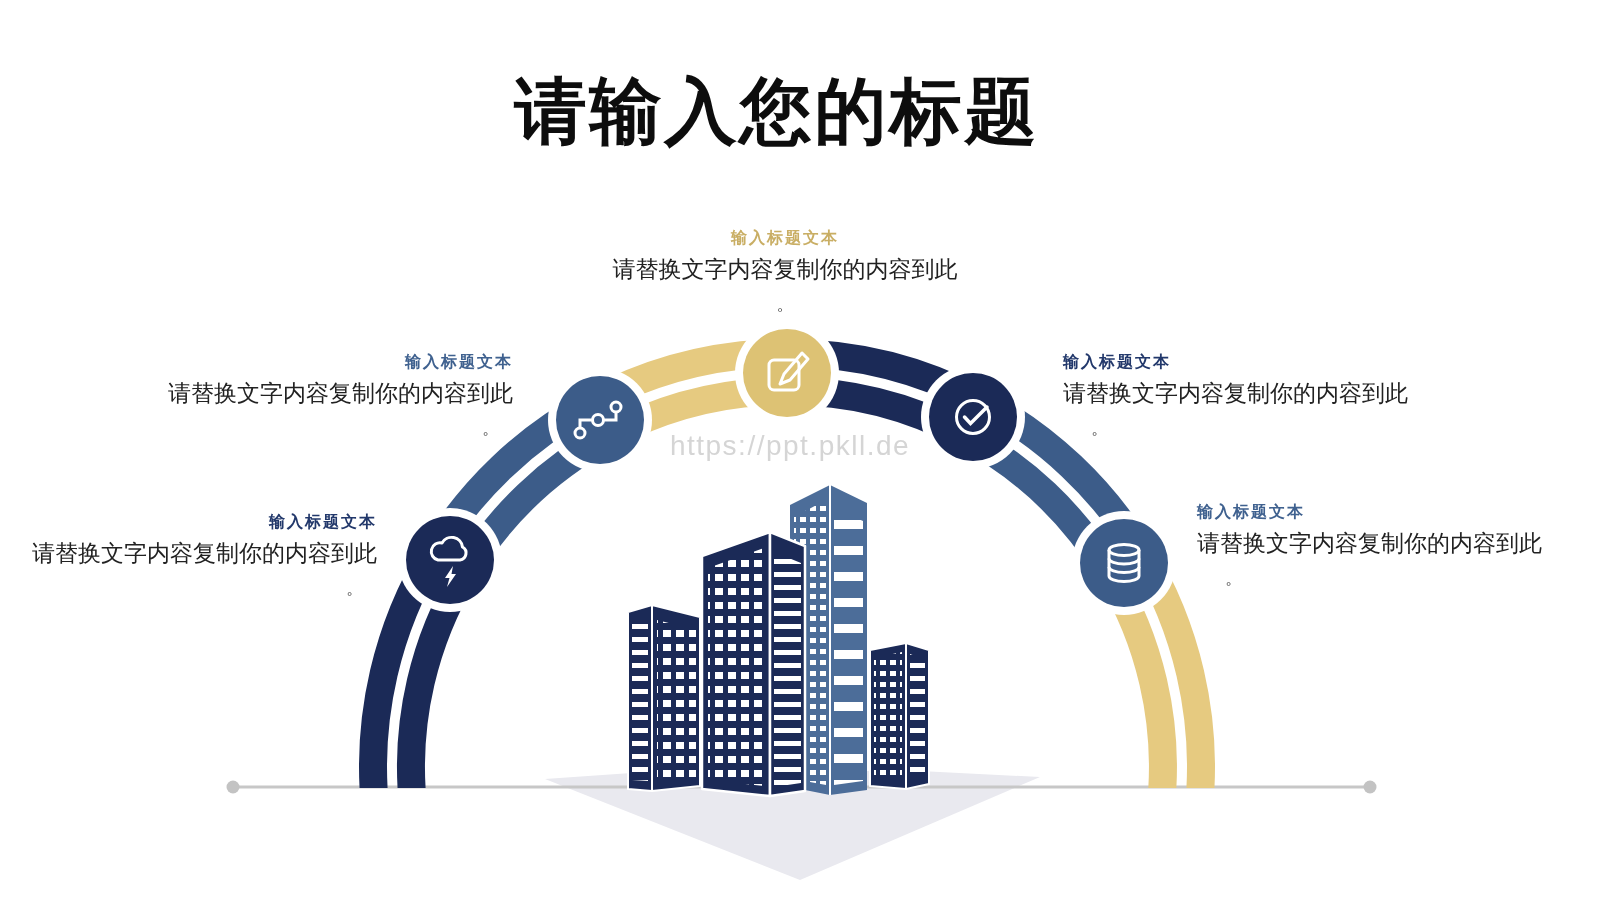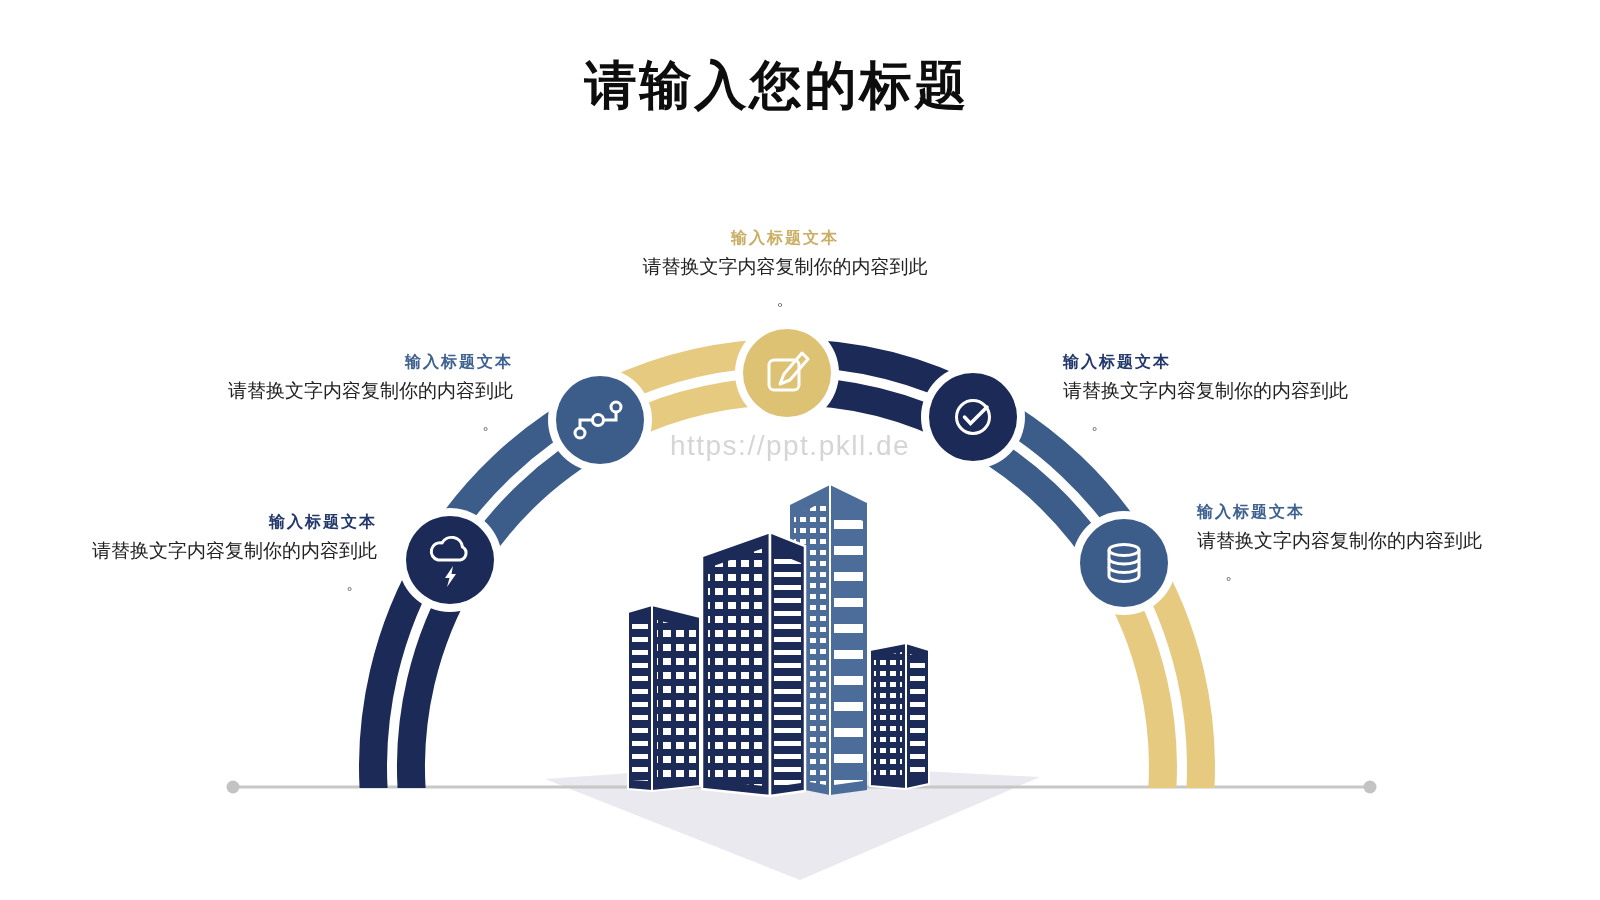--- a/index.html
+++ b/index.html
@@ -1,25 +1,25 @@
 <!DOCTYPE html>
 <html><head>
 <meta charset="utf-8">
 <style>
   html,body{margin:0;padding:0;background:#fff;}
   .stage{position:relative;width:1600px;height:900px;overflow:hidden;background:#fff;
          font-family:"Liberation Sans","DejaVu Sans",sans-serif;}
   .stage svg.diagram{position:absolute;left:0;top:0;}
 
   .main-title{position:absolute;left:0;right:46px;top:16px;text-align:center;
-              font-size:52px;font-weight:900;letter-spacing:3px;color:#0d0d0d;}
+              font-size:72px;font-weight:900;letter-spacing:3px;color:#0d0d0d;}
 
   .label{position:absolute;}
   .label .lt{font-size:16px;font-weight:bold;letter-spacing:2px;margin-bottom:7px;}
-  .label .lb{font-size:19px;color:#222;line-height:1.2;}
+  .label .lb{font-size:23px;color:#222;line-height:1.2;}
   .label .lp{font-size:17px;color:#222;margin-top:9px;}
 
   .label.center{text-align:center;}
   .label.rightalign{text-align:right;}
   .label.rightalign .lp{padding-right:14px;}
   .label.leftalign{text-align:left;}
   .label.leftalign .lp{padding-left:28px;}
 
   .lt.gold{color:#c9ae64;}
   .lt.steel{color:#3f618f;}

